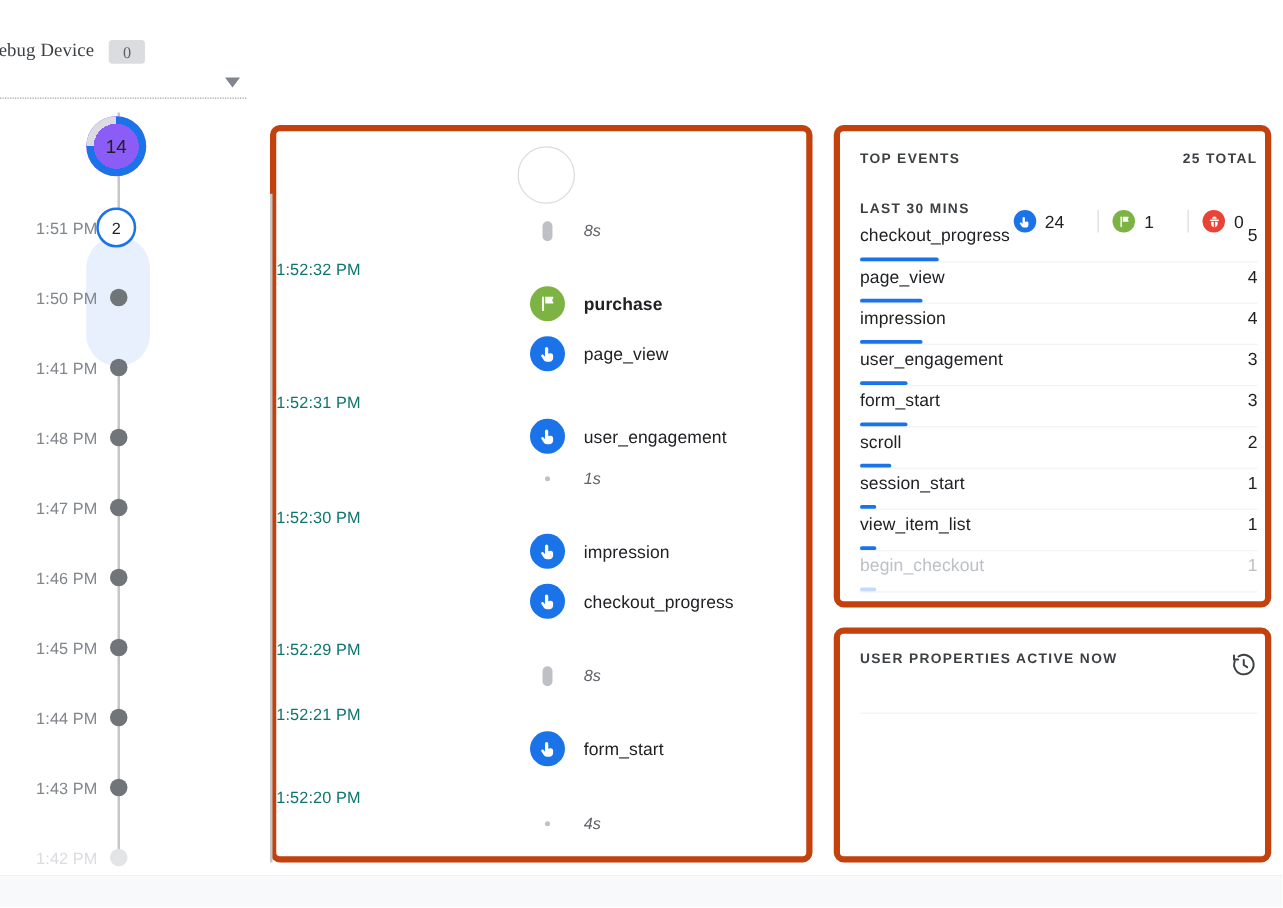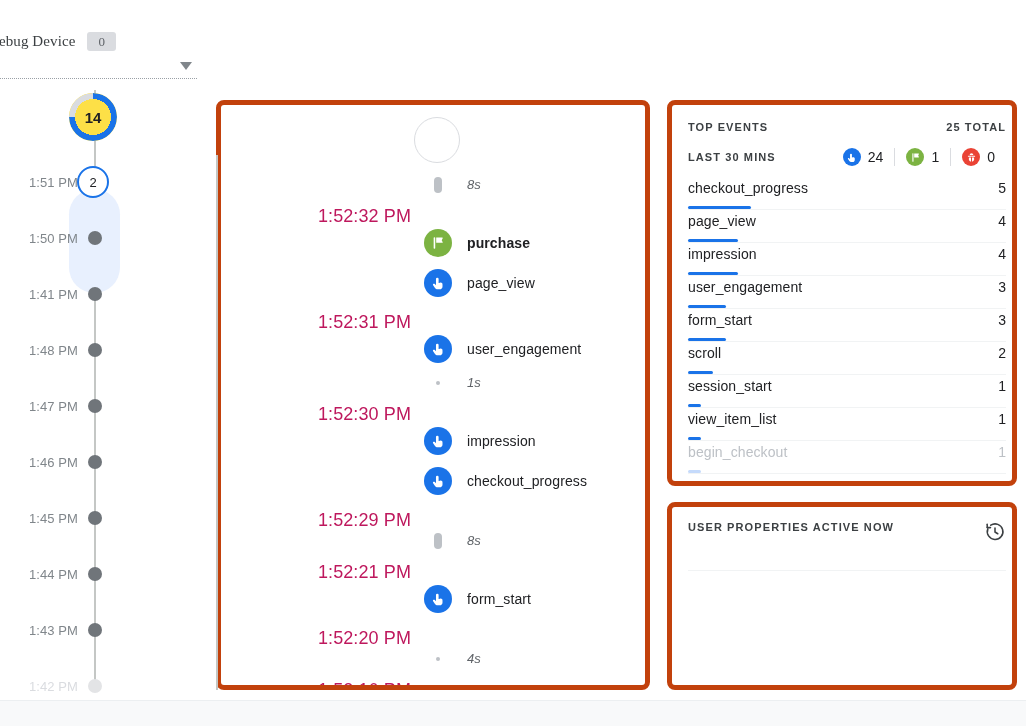--- a/index.html
+++ b/index.html
@@ -105,27 +105,26 @@
     background: #70757a;
   }
   .minute-row.faded .minute-time { color: #dadce0; }
   .minute-row.faded .minute-dot { background: #e3e4e6; }
 
   .big-bubble {
     position: absolute;
     left: 69px;
     width: 48px; height: 48px;
     border-radius: 50%;
-    background: #fde047;
+    background: #8b5cf6;
     display: flex;
     align-items: center;
     justify-content: center;
     font-size: 15px;
     color: #202124;
-    font-weight: bold;
   }
   .big-bubble .ring {
     position: absolute;
     inset: 0;
     border-radius: 50%;
   }
   .big-bubble .num { position: relative; z-index: 2; }
 
   .small-bubble {
     position: absolute;
@@ -173,23 +172,23 @@
   .ev-row {
     position: absolute;
     left: 0;
     width: 434px;
     height: 26px;
   }
   .ev-time {
     position: absolute;
     left: 0; top: 0;
     width: 190px;
-    text-align: right;
-    font-size: 18px;
-    color: #be185d;
+    text-align: left;
+    font-size: 13px;
+    color: #0f766e;
     line-height: 26px;
     letter-spacing: .1px;
   }
   .ev-icon {
     position: absolute;
     left: 203px; top: 0px;
     width: 28px; height: 28px;
     border-radius: 50%;
     display: flex;
     align-items: center;
@@ -244,21 +243,22 @@
     position: absolute;
     left: 16px; top: 43px;
     width: 318px;
     display: flex;
     justify-content: space-between;
     align-items: center;
   }
   #te-legend {
     display: flex;
     align-items: center;
-    gap: 0px;
+    gap: 16px;
+    margin-top: 20px;
   }
   .legend-item {
     display: flex;
     align-items: center;
     gap: 7px;
     padding: 0 11px;
   }
   .legend-item + .legend-item { border-left: 1px solid #dadce0; }
   .legend-badge {
     width: 18px; height: 18px;

